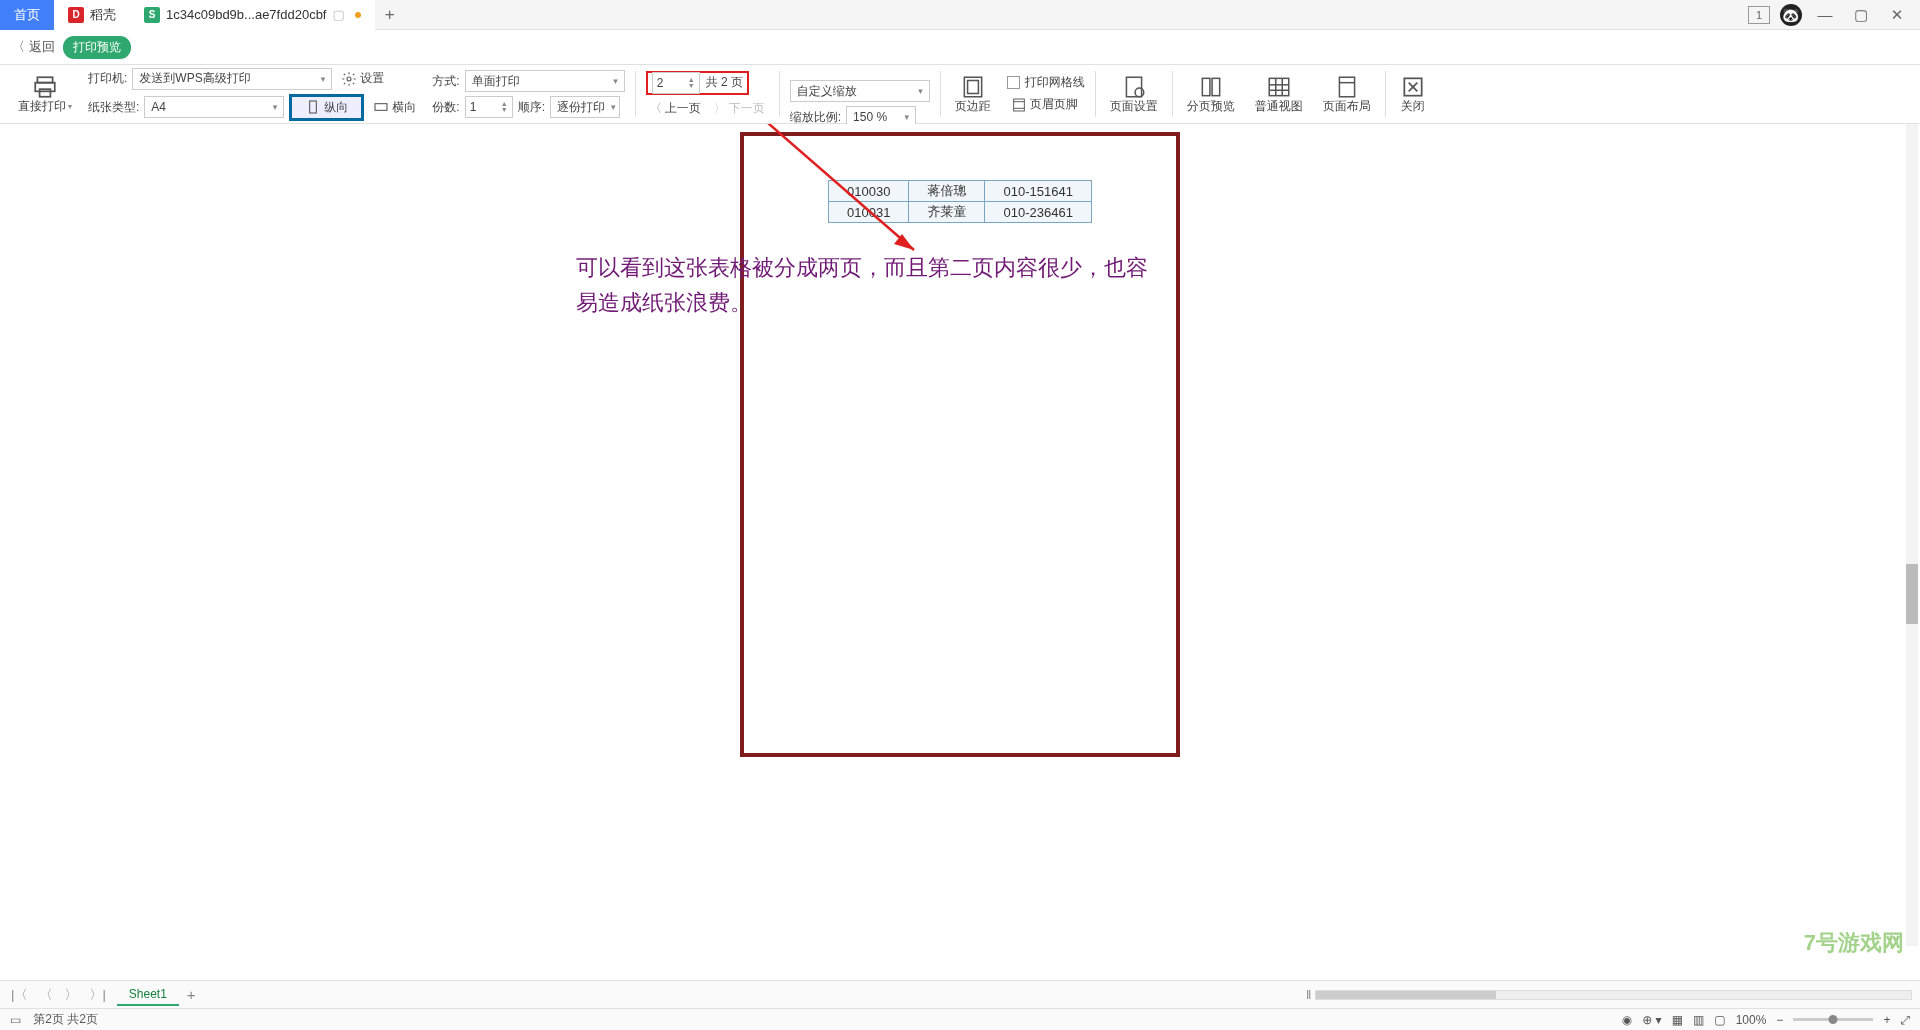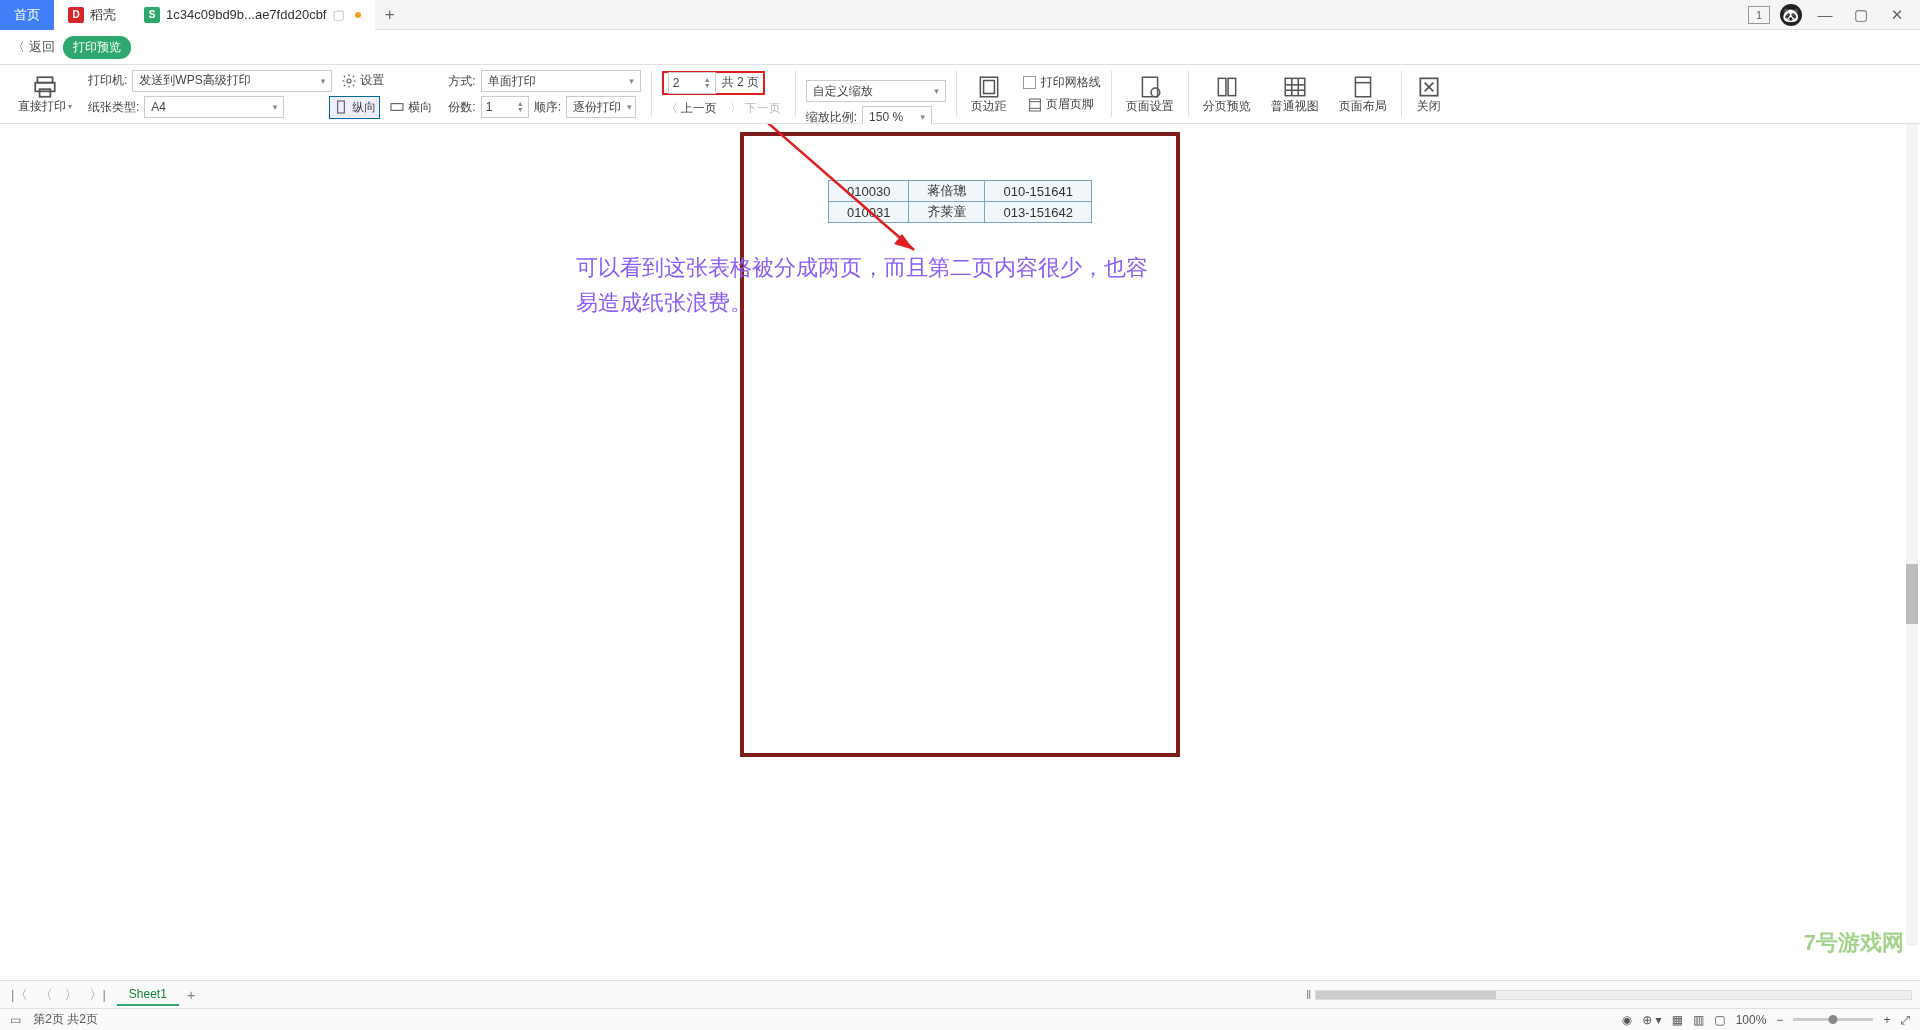--- a/index.html
+++ b/index.html
@@ -40,21 +40,21 @@
 .icon-svg { width: 16px; height: 16px; display: inline-block; }
 .pagebox-wrap { display:flex; align-items:center; gap:6px; border: 2px solid #e02020; height:24px; padding:0 4px; position:relative; }
 .pagebox-wrap .spinbox { border-color:#ccc; }
 .checkbox { width: 13px; height: 13px; border: 1px solid #999; display: inline-block; vertical-align: middle; }
 
 
 .canvas-area { position: absolute; top: 124px; bottom: 44px; left: 0; right: 0; background: #fff; overflow: hidden; }
 .page { position: absolute; left: 50%; transform: translateX(-50%); top: 8px; width: 440px; height: 625px; border: 4px solid #7f1d1d; background: #fff; }
 .page-table { margin: 44px auto 0; border-collapse: collapse; font-size: 13px; }
 .page-table td { border: 1px solid #7aa6c2; padding: 1px 18px; text-align: center; background: #f0f6fa; }
-.annotation-text { position: absolute; font-size: 22px; color: #8b5cf6; font-family: "SimSun","Microsoft YaHei"; line-height: 1.6; }
+.annotation-text { position: absolute; font-size: 22px; color: #701a75; font-family: "SimSun","Microsoft YaHei"; line-height: 1.6; }
 
 
 .red-arrow-svg { position:absolute; pointer-events:none; }
 
 
 .sheet-bar { position: absolute; bottom: 22px; left: 0; right: 0; height: 28px; border-top: 1px solid #e0e0e0; display: flex; align-items: center; padding: 0 8px; gap: 8px; background:#fafafa; }
 .sheet-nav { display: flex; gap: 6px; color: #888; }
 .sheet-nav span { cursor: pointer; padding: 0 3px; font-size: 13px; }
 .sheet-tab { padding: 3px 12px; color: #15803d; border-bottom: 2px solid #2ea86e; font-size: 12px; font-weight: 500; }
 .sheet-add { color: #888; cursor: pointer; font-size: 15px; }
@@ -144,21 +144,21 @@
         </span>
         <span>设置</span>
       </div>
     </div>
     <div class="trow">
       <span>纸张类型:</span>
       <div class="dropdown" style="width:140px;">
         <span>A4</span>
         <span class="caret">▾</span>
       </div>
-      <div class="iconbtn" style="background:#eef;border:1px solid #0369a1;padding:2px 3px;margin-left:40px;">
+      <div class="iconbtn" style="background:#eef;border:3px solid #0369a1;padding:2px 13px;">
         <span class="icon-svg"><svg viewBox="0 0 24 24" fill="none" stroke="#555" stroke-width="1.6">
               <rect x="7" y="3" width="10" height="18"></rect>
             </svg></span>
         <span>纵向</span>
       </div>
       <div class="iconbtn">
         <span class="icon-svg"><svg viewBox="0 0 24 24" fill="none" stroke="#555" stroke-width="1.6">
               <rect x="3" y="7" width="18" height="10"></rect>
             </svg></span>
         <span>横向</span>
@@ -334,21 +334,21 @@
     <table class="page-table">
       <tbody>
           <tr>
         <td>010030</td>
         <td>蒋倍璁</td>
         <td>010-151641</td>
       </tr>
       <tr>
         <td>010031</td>
         <td>齐莱童</td>
-        <td>013-151642</td>
+        <td>010-236461</td>
       </tr>
     </tbody>
       </table>
   </div>
 
   <svg class="red-arrow-svg" style="left:620px; top:-38px;" width="320" height="180">
     <line x1="110" y1="4" x2="294" y2="164" stroke="#e02020" stroke-width="2.5"></line>
     <polygon points="294,164 282,148 274,158" fill="#e02020"></polygon>
   </svg>
 

